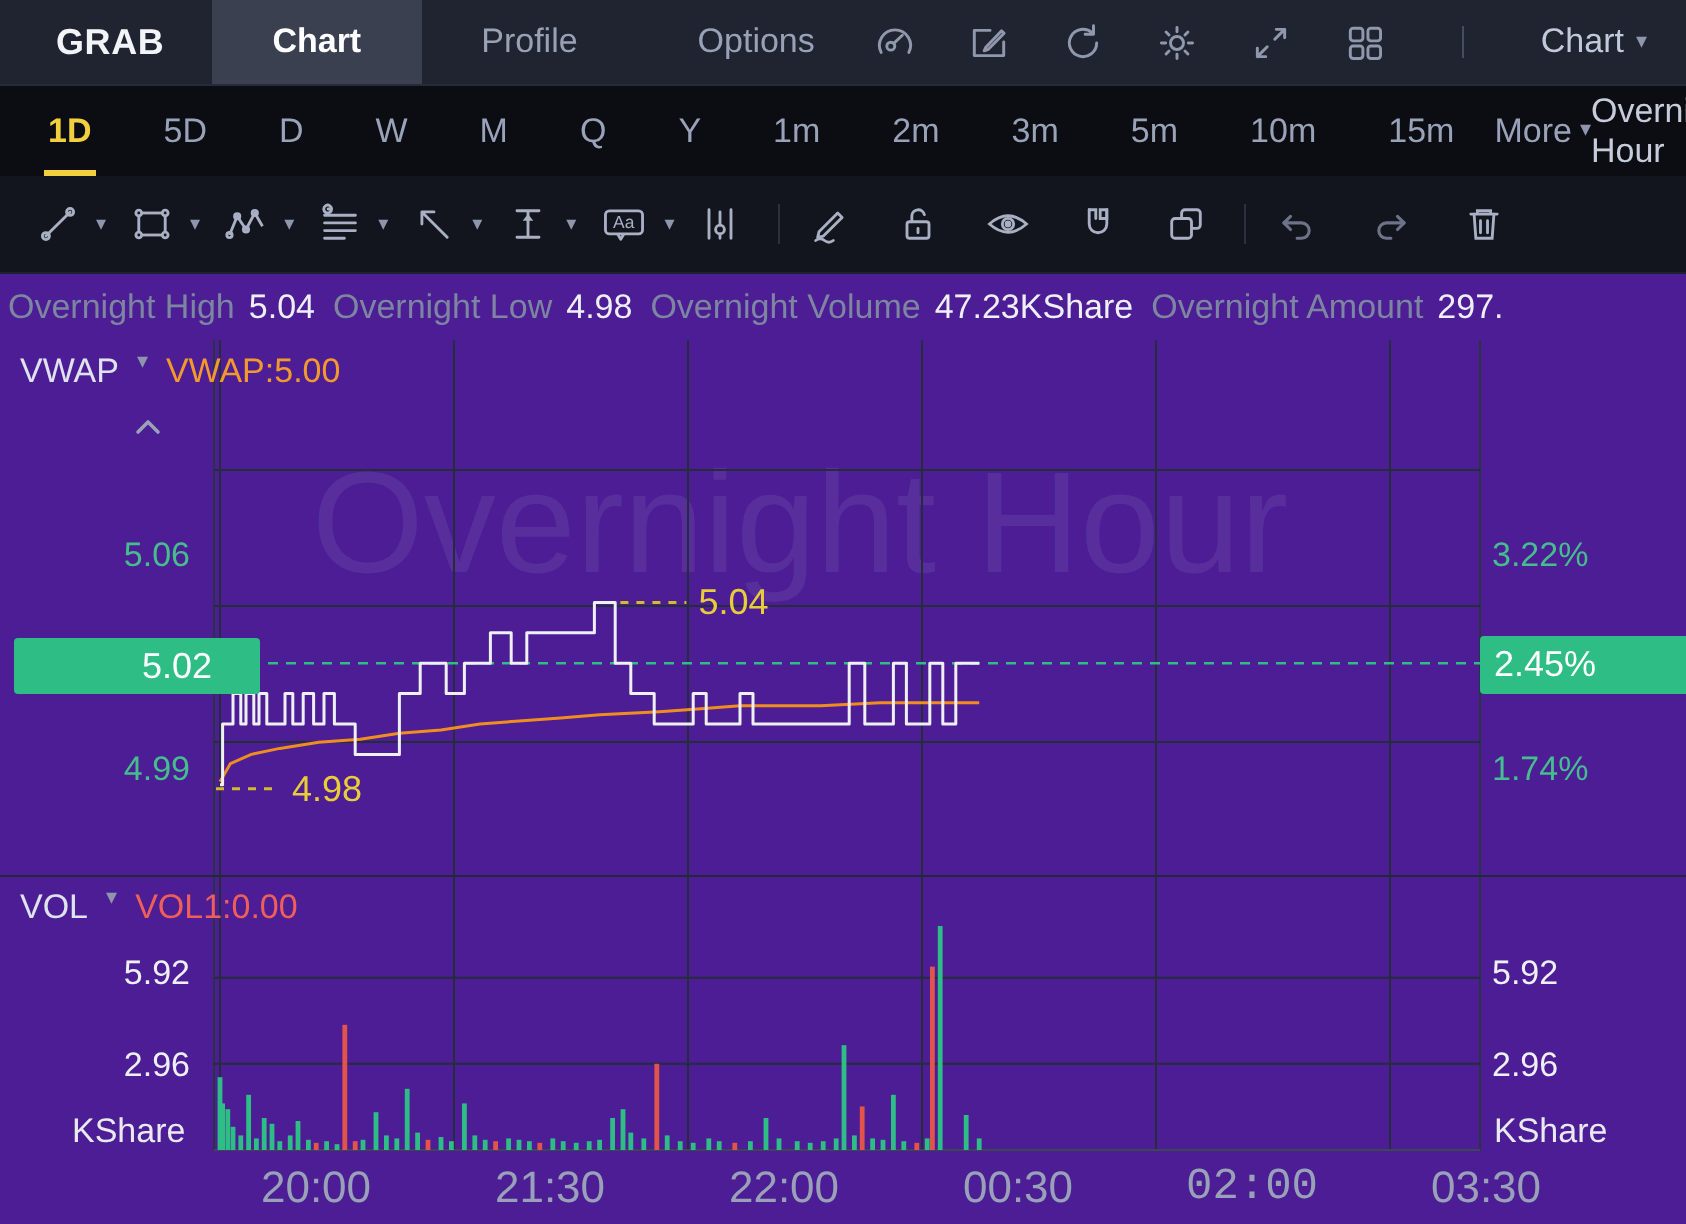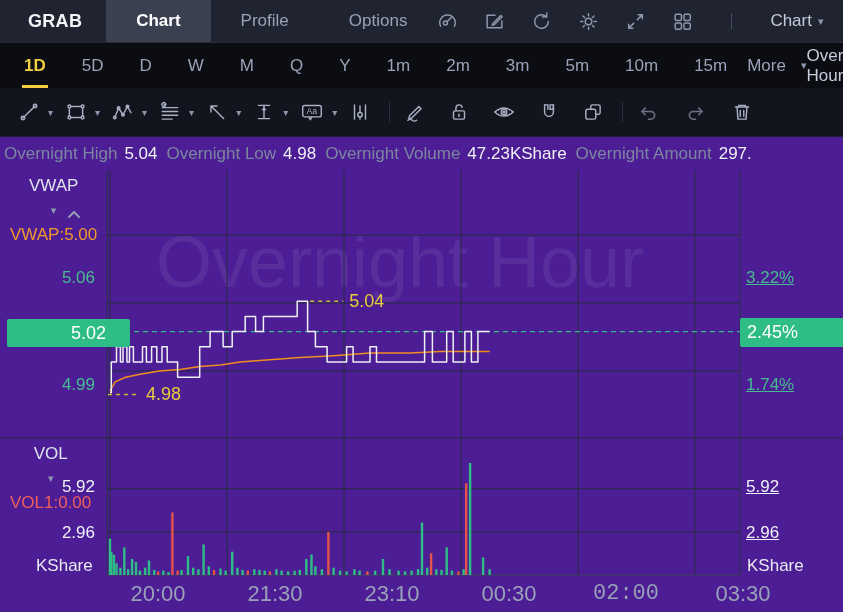--- a/index.html
+++ b/index.html
@@ -18,50 +18,50 @@
   .nicon svg{display:block;}
   .view-dd{display:flex;align-items:center;gap:6px;font-size:17px;color:#c3c9d8;}
   .caret{font-size:11px;color:#8d96ad;line-height:1;}
   
   .tfbar{position:absolute;top:43px;left:0;right:0;height:45px;display:flex;align-items:center;
          padding-left:24px;background:#0b0d12;}
   .tf-list{display:flex;align-items:center;gap:36px;height:45px;}
   .tf{font-size:17px;color:#99a2b8;height:45px;line-height:45px;position:relative;}
   .tf.active{color:#f2cf3f;font-weight:700;}
   .tf.active::after{content:"";position:absolute;left:-2px;right:-2px;bottom:0;height:3px;background:#f2cf3f;}
-  .more{display:flex;align-items:center;gap:15px;margin-left:20px;font-size:17px;color:#99a2b8;}
+  .more{display:flex;align-items:center;gap:4px;margin-left:20px;font-size:17px;color:#99a2b8;}
   .session{margin-left:auto;padding-right:22px;display:flex;align-items:center;gap:8px;
            font-size:17px;color:#c6ccdb;}
   .session .caret{color:#aab1c4;}
   
   .toolbar{position:absolute;top:88px;left:0;right:0;height:48px;background:#12151d;
            display:flex;align-items:center;padding-left:18px;border-bottom:1px solid #1d2230;}
   .tool{display:flex;align-items:center;color:#a9b0c4;margin-right:4px;}
   .tool svg{display:block;}
   .tcaret{font-size:10px;color:#8d96ad;margin:0 12px 0 4px;}
   .tsep{width:1px;height:20px;background:#2a3040;margin:0 14px;}
   
   .infobar{position:absolute;top:139px;left:0;right:0;height:29px;display:flex;align-items:center;
            padding-left:4px;font-size:17px;white-space:nowrap;overflow:hidden;}
   .infobar .lbl{color:#7d86a0;margin-right:7px;}
   .infobar .val{color:#eef0f5;margin-right:9px;}
   
   .watermark{position:absolute;left:400px;top:262px;transform:translate(-50%,-50%);
              font-size:72px;color:rgba(190,198,215,0.10);white-space:nowrap;z-index:1;}
   #chart-svg{position:absolute;left:0;top:0;z-index:2;}
-  .ind-row{position:absolute;display:flex;align-items:center;gap:9px;font-size:17px;z-index:3;flex-direction:column;}
+  .ind-row{position:absolute;display:flex;align-items:flex-start;gap:9px;font-size:17px;z-index:3;}
   .ind-name{color:#dfe3ee;}
   .ind-val-orange{color:#f1992d;}
   .ind-val-red{color:#ee5f5a;}
   .collapse{position:absolute;left:66px;top:206px;z-index:3;color:#9aa2b8;}
   .axlbl{position:absolute;font-size:17px;z-index:3;}
   .green-t{color:#45bd8e;}
   .white-t{color:#eef0f5;}
   .lax{left:0;width:95px;text-align:right;}
-  .rax{left:746px;text-align:left;text-decoration:underline;}
+  .rax{left:746px;text-align:left;}
   .badge{position:absolute;z-index:3;background:#2ebd85;color:#ffffff;font-size:18px;
          display:flex;align-items:center;}
   .badge-l{left:7px;width:99px;top:319px;height:28px;justify-content:flex-end;padding-right:24px;border-radius:2px;}
   .badge-r{left:740px;width:100px;top:318px;height:29px;justify-content:flex-start;padding-left:7px;border-radius:2px;}
   .timelbl{position:absolute;top:581px;transform:translateX(-50%);font-size:22px;color:#99a1b8;z-index:3;margin-left:48px;}
   .kshare{position:absolute;top:556px;font-size:17px;color:#e8eaf0;z-index:3;}
 </style>
 </head>
 <body>
 
@@ -403,17 +403,17 @@
 
   <div class="axlbl white-t lax" style="top:477px;">5.92</div>
   <div class="axlbl white-t lax" style="top:523px;">2.96</div>
   <div class="axlbl white-t rax" style="top:477px;">5.92</div>
   <div class="axlbl white-t rax" style="top:523px;">2.96</div>
   <div class="kshare" style="left:36px;">KShare</div>
   <div class="kshare" style="left:747px;">KShare</div>
 
 <span class="timelbl" style="left: 110px;">20:00</span>
     <span class="timelbl" style="left: 227px;">21:30</span>
-    <span class="timelbl" style="left: 344px;">23:10</span>
+    <span class="timelbl" style="left: 344px;">22:00</span>
     <span class="timelbl" style="left: 461px;">00:30</span>
     <span class="timelbl" style="left: 578px; font-family: Liberation Mono, monospace;">02:00</span>
     <span class="timelbl" style="left: 695px;">03:30</span>
   </div>
 
 </body></html>

